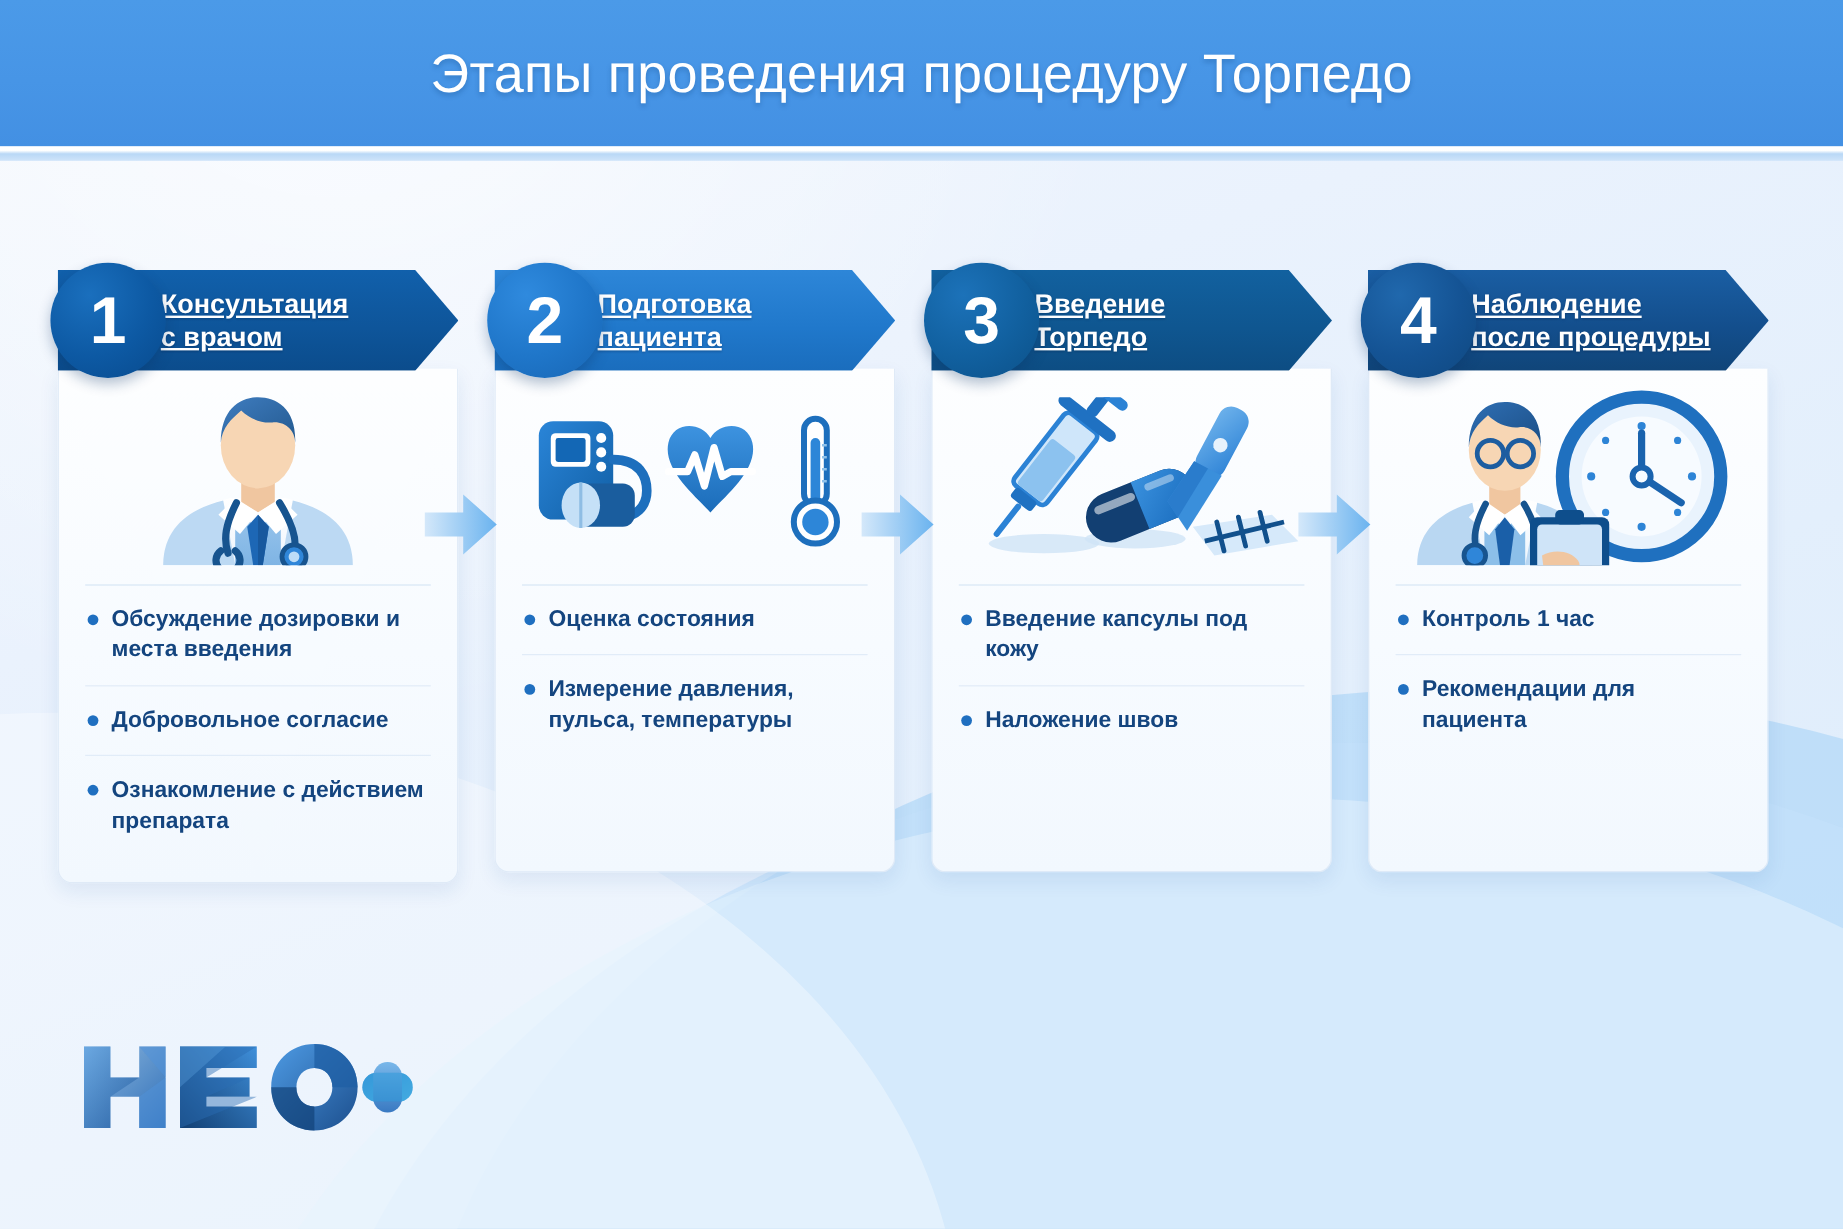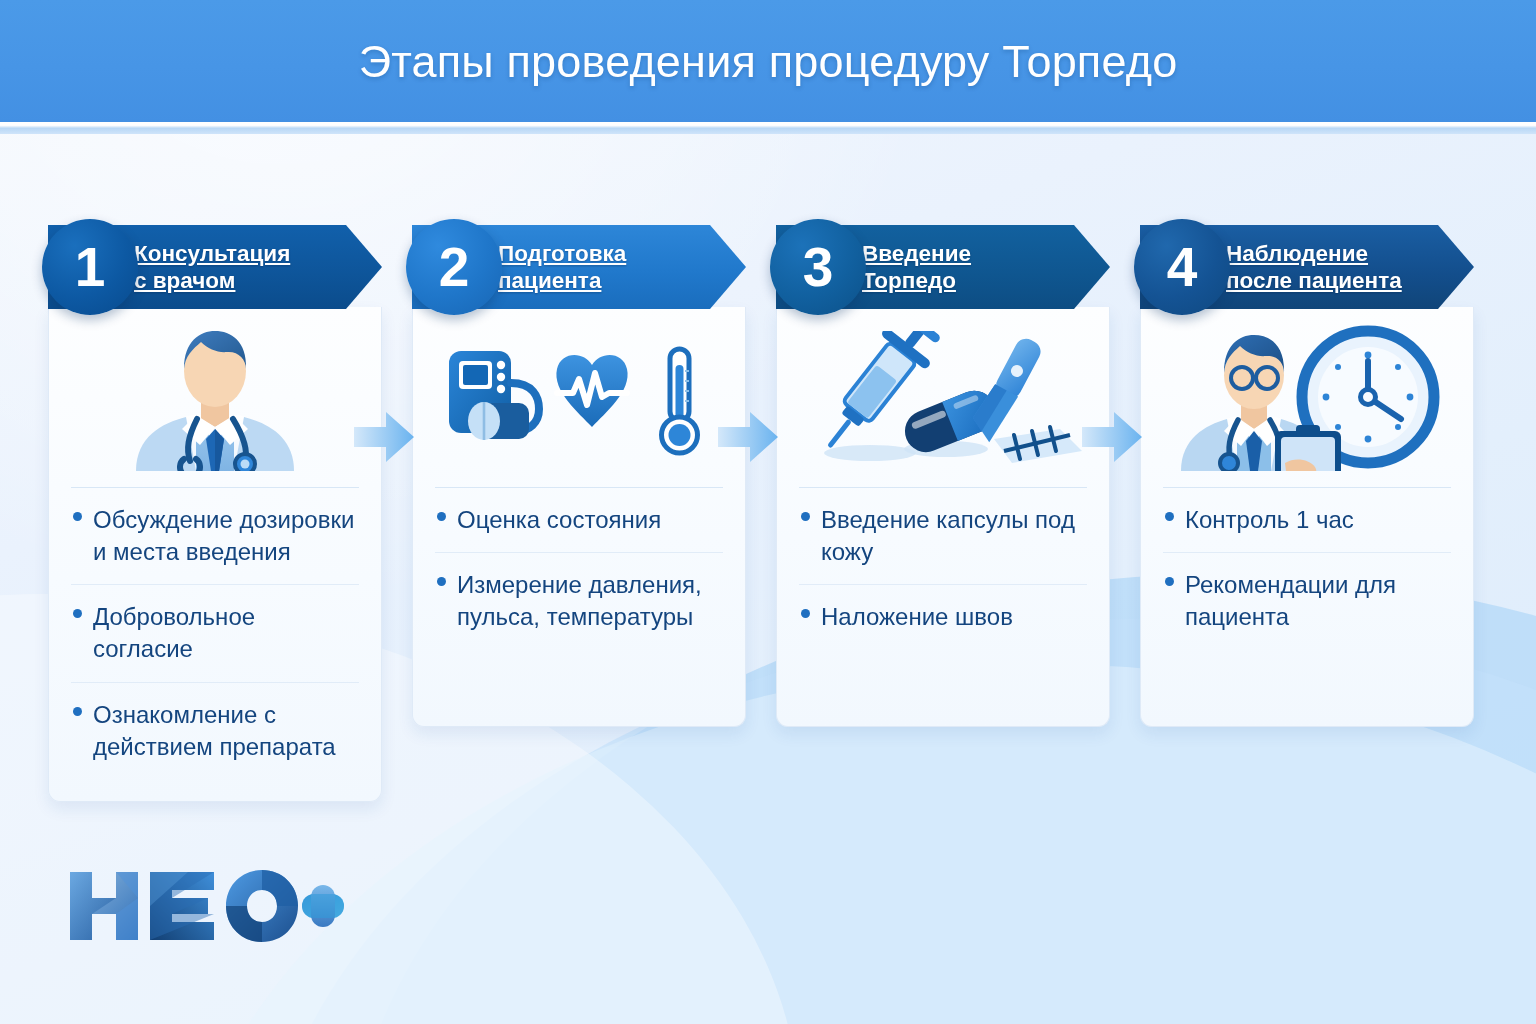--- a/index.html
+++ b/index.html
@@ -114,21 +114,21 @@
     display:flex;align-items:flex-start;gap:11px;
     border-top:1px solid #e1ecf8;
     padding:16px 2px 16px 2px;
   }
   .bullet:first-child{border-top:1px solid #d8e7f6;}
   .dot{
     flex:0 0 auto;width:9px;height:9px;border-radius:50%;
     background:#1f6fc0;margin-top:8px;
   }
   .bullet span.txt{
-    color:#14457f;font-size:24px;line-height:1.34;font-weight:normal;
+    color:#14457f;font-size:19px;line-height:1.34;font-weight:bold;
   }
 
   
   .arrow{position:absolute;top:185px;width:64px;height:54px;z-index:5;}
   .arrow.a1{left:352px;}
   .arrow.a2{left:716px;}
   .arrow.a3{left:1080px;}
 
   
   #logo{
@@ -353,21 +353,21 @@
           <span class="dot"></span>
           <span class="txt">Наложение швов</span>
         </div>
       </div>
     </div>
   </div>
 
   <div class="step s4">
     <div class="banner c-navy">
       <div class="banner-text">Наблюдение
-после пациента</div>
+после процедуры</div>
     </div>
     <div class="num b-navy">
       <span>4</span>
     </div>
     <div class="card">
       <div class="art">
         <svg width="288" height="150" viewBox="0 0 288 150">
           <defs>
             <linearGradient id="coat4" x1="0" y1="0" x2="0" y2="1">
               <stop offset="0" stop-color="#ffffff"></stop>

